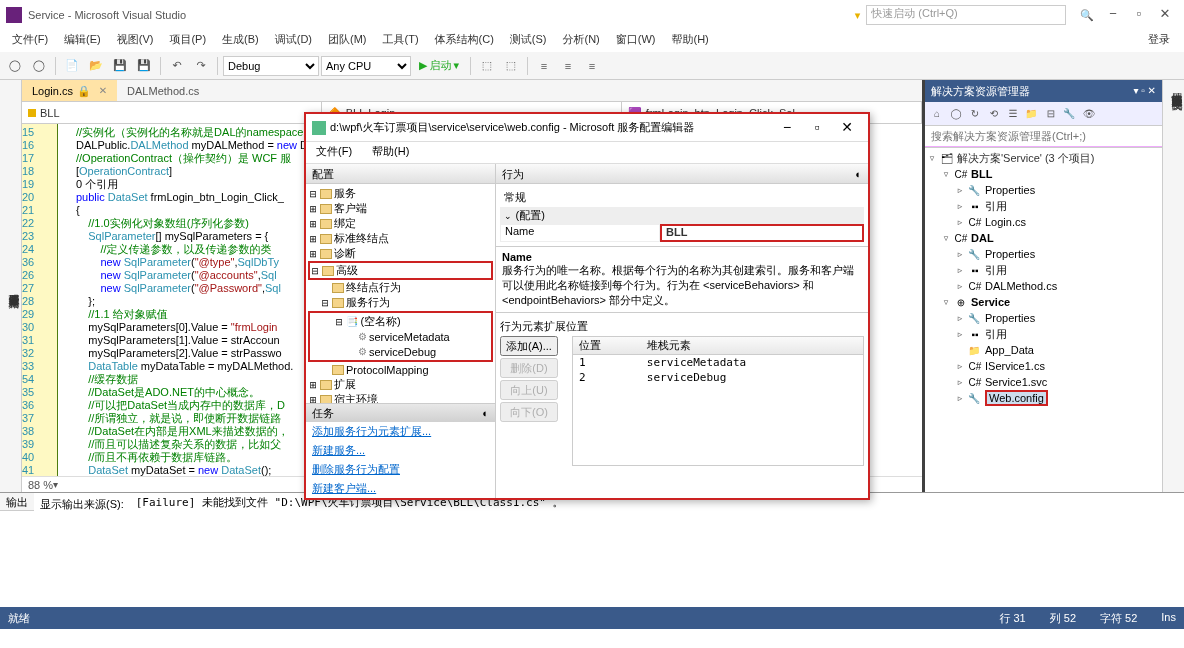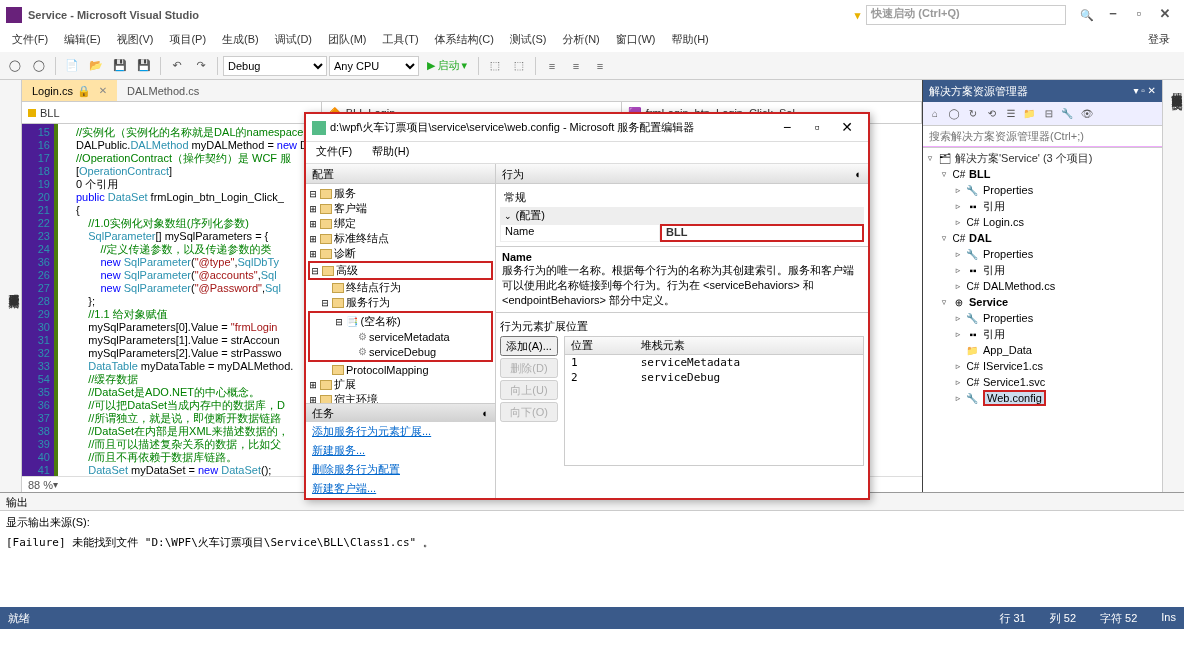--- a/index.html
+++ b/index.html
@@ -1,18 +1,18 @@
 <!DOCTYPE html>
 <html><head>
 <meta charset="utf-8">
 <style>
 * { box-sizing: border-box; margin: 0; padding: 0; font-family: "Microsoft YaHei", "Segoe UI", sans-serif; font-size: 11px; }
 body { width: 1184px; height: 648px; background: #fff; overflow: hidden; position: relative; }
 
-.title-bar { height: 30px; background: #fff; display: flex; align-items: center; padding: 0 6px; color: #555; font-weight: bold; }
+.title-bar { height: 30px; background: #fff; display: flex; align-items: center; padding: 0 6px; color: #555; }
 .title-bar .vs-icon { width: 16px; height: 16px; background: #68217a; margin-right: 6px; }
 .title-bar .title { flex: 1; }
 .title-bar .search-box { width: 200px; height: 20px; border: 1px solid #ccc; padding: 0 4px; margin-right: 8px; color: #999; }
 .title-bar .win-btn { width: 26px; height: 20px; text-align: center; line-height: 18px; font-size: 13px; color: #555; cursor: pointer; }
 
 .menu-bar { height: 22px; background: #fff; display: flex; padding: 0 4px; color: #333; }
 .menu-bar .mi { padding: 2px 8px; cursor: pointer; }
 .menu-bar .login { margin-left: auto; padding: 2px 10px; }
 
 .toolbar { height: 28px; background: #f5f5f5; border-bottom: 1px solid #ccc; display: flex; align-items: center; padding: 0 4px; gap: 2px; }
@@ -28,36 +28,36 @@
 .editor-zone { flex: 1; display: flex; flex-direction: column; background: #fff; overflow: hidden; }
 .tab-strip { height: 22px; background: #f5f5f5; display: flex; border-bottom: 1px solid #ccc; }
 .tab { padding: 0 10px; line-height: 22px; cursor: pointer; color: #555; display: flex; align-items: center; gap: 4px; }
 .tab.active { background: #ffe3a6; color: #000; }
 .tab .x { margin-left: 4px; color: #888; font-size: 10px; }
 .nav-bar { height: 22px; display: flex; border-bottom: 1px solid #ccc; }
 .nav-bar .nb { flex: 1; padding: 0 6px; line-height: 22px; border-right: 1px solid #ccc; color: #333; display: flex; align-items: center; gap: 4px; overflow: hidden; white-space: nowrap; }
 .nav-bar .cube { width: 8px; height: 8px; background: #e8b200; display: inline-block; }
 
 .code { flex: 1; display: flex; font-family: Consolas, monospace; font-size: 11px; overflow: hidden; position: relative; background: #fff; }
-.gutter { width: 36px; background: #4c1d95; text-align: right; padding: 2px 4px 0 0; color: #2b91af; line-height: 13px; border-right: 4px solid #4d7c0f; }
+.gutter { width: 36px; background: #fef9c3; text-align: left; padding: 2px 4px 0 0; color: #2b91af; line-height: 13px; border-right: 1px solid #4d7c0f; }
 .gutter div { height: 13px; }
 .code-body { padding: 2px 0 0 18px; line-height: 13px; position: relative; white-space: pre; }
 .code-body .green { color: #008000; }
 .code-body .blue { color: #0000ff; }
 .code-body .teal { color: #2b91af; }
 .code-body .str { color: #a31515; }
 .pct { height: 16px; padding: 0 6px; border-top: 1px solid #ddd; font-size: 10px; color: #555; display: flex; align-items: center; }
 
-.output-zone { height: 115px; border-top: 1px solid #999; background: #fff; display: flex; flex-direction: column; }
+.output-zone { height: 115px; border-top: 1px solid #999; background: #fff; display: flex; }
 .out-title { height: 18px; background: #f5f5f5; padding: 0 6px; line-height: 18px; border-bottom: 1px solid #ccc; }
 .out-bar { height: 22px; display: flex; align-items: center; padding: 0 6px; gap: 4px; }
 .out-bar select { height: 18px; font-size: 11px; }
 .out-body { flex: 1; padding: 2px 6px; font-family: Consolas, monospace; }
 
-.sol-explorer { width: 240px; background: #f0abfc; border-left: 1px solid #404040; display: flex; flex-direction: column; }
+.sol-explorer { width: 240px; background: #f0abfc; border-left: 3px solid #404040; display: flex; flex-direction: column; }
 .se-title { height: 22px; background: #3a5a8a; color: #fff; padding: 0 6px; line-height: 22px; display: flex; align-items: center; justify-content: space-between; }
 .se-tb { height: 24px; display: flex; align-items: center; padding: 0 3px; gap: 1px; border-bottom: 1px solid #ccc; background: #eef; }
 .se-tb .b { width: 18px; height: 18px; display: inline-flex; align-items: center; justify-content: center; color: #555; cursor: pointer; font-size: 10px; }
 .se-search { height: 22px; border-bottom: 1px solid #ccc; }
 .se-search input { width: 100%; height: 20px; border: none; padding: 0 6px; font-size: 11px; color: #999; background: #fff; }
 .se-tree { flex: 1; background: #fff; padding: 2px; overflow: auto; }
 .se-tree .n { display: flex; align-items: center; height: 16px; gap: 3px; cursor: pointer; }
 .se-tree .exp { width: 10px; text-align: center; color: #555; font-size: 9px; }
 .se-tree .ico { width: 14px; height: 14px; display: inline-flex; align-items: center; justify-content: center; font-size: 10px; }
 .se-tree .sln { color: #333; }
@@ -87,21 +87,21 @@
 .dlg-right .hd { height: 20px; background: linear-gradient(#fafafa,#e0e0e0); border-bottom: 1px solid #ccc; padding: 0 6px; line-height: 20px; display: flex; justify-content: space-between; }
 .dlg-props { padding: 4px; }
 .dlg-props .grp { background: #eee; padding: 1px 4px; display: flex; align-items: center; gap: 4px; }
 .dlg-props .row { display: flex; height: 18px; }
 .dlg-props .row .k { width: 160px; padding: 0 4px; border: 1px solid #eee; }
 .dlg-props .row .v { flex: 1; padding: 0 4px; border: 2px solid #c22; color: #333; font-weight: bold; }
 .dlg-desc { border-top: 1px solid #ccc; padding: 4px 6px; font-size: 11px; }
 .dlg-desc b { display: block; }
 .dlg-ext { padding: 4px; border-top: 1px solid #ccc; }
 .dlg-ext .hdr { padding: 2px 0; }
-.dlg-ext-body { display: flex; gap: 6px; }
+.dlg-ext-body { display: flex; gap: 14px; }
 .dlg-btns { width: 58px; display: flex; flex-direction: column; gap: 2px; }
 .dlg-btns button { height: 20px; font-size: 11px; }
 .dlg-list { flex: 1; border: 1px solid #ccc; height: 130px; }
 .dlg-list table { width: 100%; border-collapse: collapse; }
 .dlg-list th { background: linear-gradient(#fafafa,#e8e8e8); text-align: left; padding: 1px 6px; font-weight: normal; border-bottom: 1px solid #ccc; }
 .dlg-list td { padding: 1px 6px; font-family: Consolas, monospace; }
 
 .status-bar { height: 22px; background: #3a5a8a; color: #fff; display: flex; align-items: center; padding: 0 8px; font-size: 11px; }
 .status-bar .sb-r { margin-left: auto; display: flex; gap: 24px; }
 </style>
@@ -141,21 +141,21 @@
   <span class="tb">◯</span>
   <span class="sep"></span>
   <span class="tb">📄</span>
   <span class="tb">📂</span>
   <span class="tb">💾</span>
   <span class="tb">💾</span>
   <span class="sep"></span>
   <span class="tb">↶</span>
   <span class="tb">↷</span>
   <span class="sep"></span>
-  <select style="width:104px"><option>Debug</option></select>
+  <select style="width:96px"><option>Debug</option></select>
   <select style="width:90px"><option>Any CPU</option></select>
   <span class="start">▶ <span>启动</span> ▾</span>
   <span class="sep"></span>
   <span class="tb">⬚</span>
   <span class="tb">⬚</span>
   <span class="sep"></span>
   <span class="tb">≡</span>
   <span class="tb">≡</span>
   <span class="tb">≡</span>
 </div>

